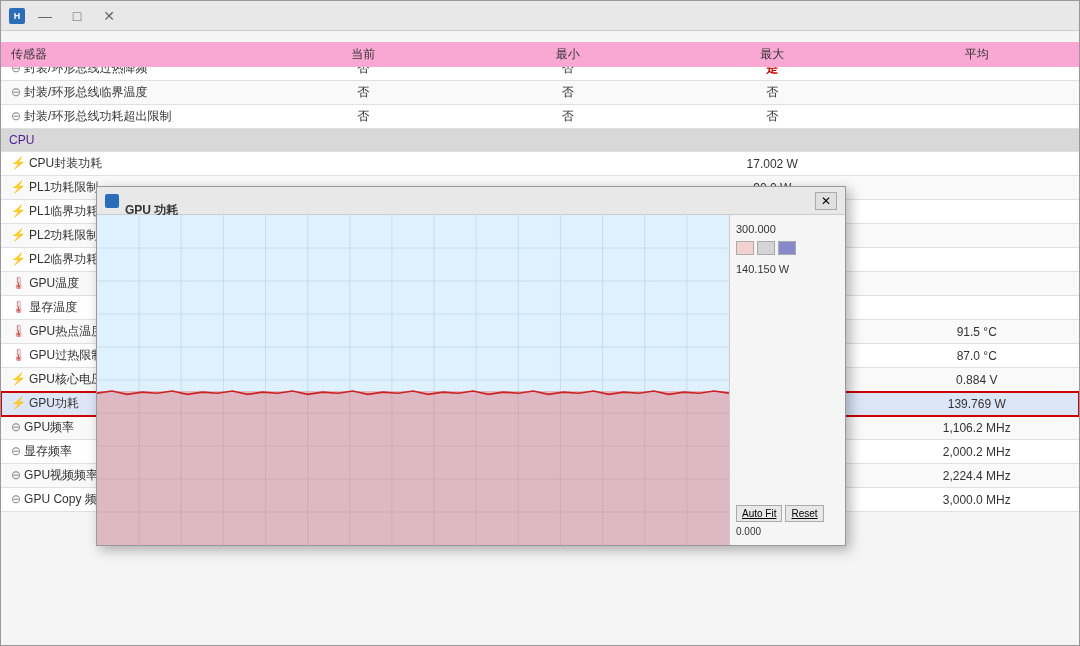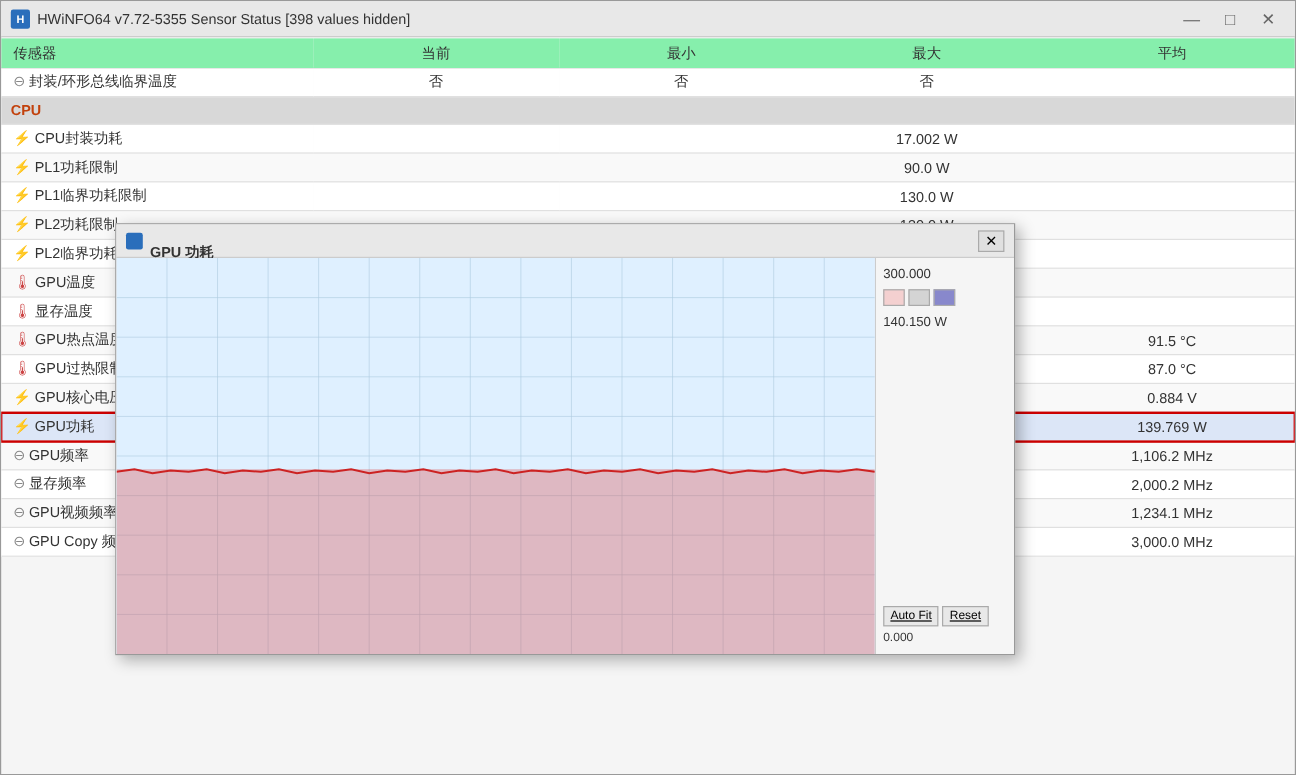--- a/index.html
+++ b/index.html
@@ -77,28 +77,28 @@
       position: relative;
     }
 
     .sensor-table {
       width: 100%;
       border-collapse: collapse;
       font-size: 12px;
     }
 
     .sensor-table thead th {
-      background: #86efac;
+      background: #f9a8d4;
       border-bottom: 1px solid #ccc;
       padding: 4px 10px;
       text-align: center;
       font-weight: normal;
       color: #333;
       position: sticky;
-      top: 1px;
+      top: 11px;
     }
 
     .sensor-table thead th:first-child {
       text-align: left;
     }
 
     .sensor-table tbody tr {
       border-bottom: 1px solid #e0e0e0;
     }
 
@@ -267,49 +267,62 @@
   </style>
 </head>
 <body>
 
 <div class="main-window">
 
   <div class="title-bar">
     <div class="title-bar-icon">
       <span>H</span>
     </div>
-    <span class="title-bar-text">HWiNFO64 v7.72-5355 Sensor Status [398 values hidden]</span>
     <div class="title-bar-buttons">
       <button class="title-btn">—</button>
       <button class="title-btn">□</button>
       <button class="title-btn close">✕</button>
     </div>
   </div>
 
   <div class="table-container">
     <table class="sensor-table">
       <thead>
         <tr>
           <th style="text-align:left;width:260px;">传感器</th>
           <th>当前</th>
           <th>最小</th>
           <th>最大</th>
           <th>平均</th>
         </tr>
       </thead>
       <tbody id="sensor-tbody">
+      <tr>
+            <td><span class="icon-circle-minus">⊖</span>封装/环形总线过热降频</td>
+            <td>否</td>
+            <td>否</td>
+            <td class="highlight-red"><span style="color:#cc0000;font-weight:bold;">是</span></td>
+            <td></td>
+          </tr>
           <tr>
             <td><span class="icon-circle-minus">⊖</span>封装/环形总线临界温度</td>
             <td>否</td>
             <td>否</td>
             <td>否</td>
             <td></td>
           </tr>
+          <tr>
+            <td><span class="icon-circle-minus">⊖</span>封装/环形总线功耗超出限制</td>
+            <td>否</td>
+            <td>否</td>
+            <td>否</td>
+            <td></td>
+          </tr>
           <tr class="section-header">
-            <td colspan="5"><span style="font-weight:bold;color:#c2410c;">CPU</span></td>
+            <td colspan="5"><span style="font-weight:normal;color:#4c1d95;">CPU</span></td>
           </tr>
           <tr>
             <td><span class="icon-lightning">⚡</span>CPU封装功耗</td>
             <td></td>
             <td></td>
             <td>17.002 W</td>
             <td></td>
           </tr>
           <tr>
             <td><span class="icon-lightning">⚡</span>PL1功耗限制</td>
@@ -393,21 +406,21 @@
             <td>2,000.2 MHz</td>
             <td>2,000.2 MHz</td>
             <td>2,000.2 MHz</td>
             <td>2,000.2 MHz</td>
           </tr>
           <tr>
             <td><span class="icon-circle-minus">⊖</span>GPU视频频率</td>
             <td>1,980.0 MHz</td>
             <td>1,965.0 MHz</td>
             <td>2,145.0 MHz</td>
-            <td>1,234.1 MHz</td>
+            <td>2,224.4 MHz</td>
           </tr>
           <tr>
             <td><span class="icon-circle-minus">⊖</span>GPU Copy 频率</td>
             <td>1,995.0 MHz</td>
             <td>1,980.0 MHz</td>
             <td>2,100.0 MHz</td>
             <td>3,000.0 MHz</td>
           </tr>
         </tbody>
     </table>

